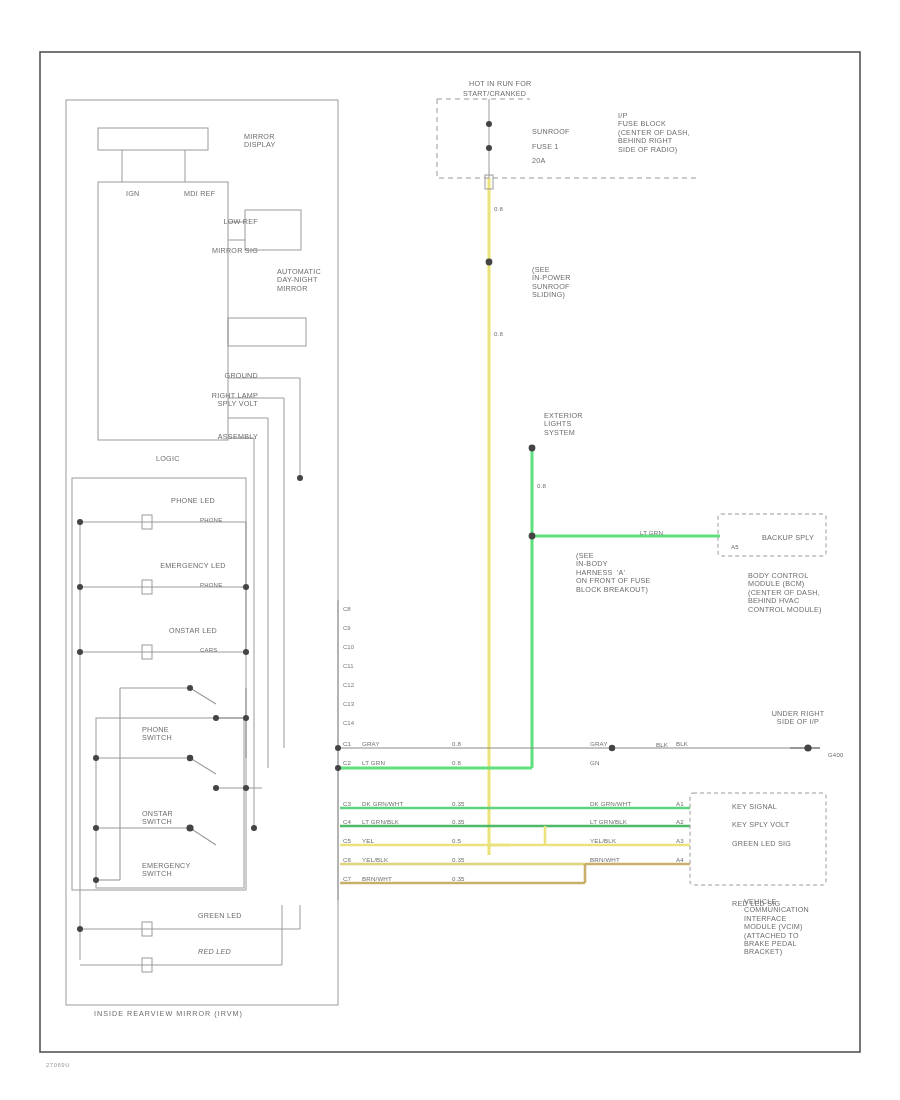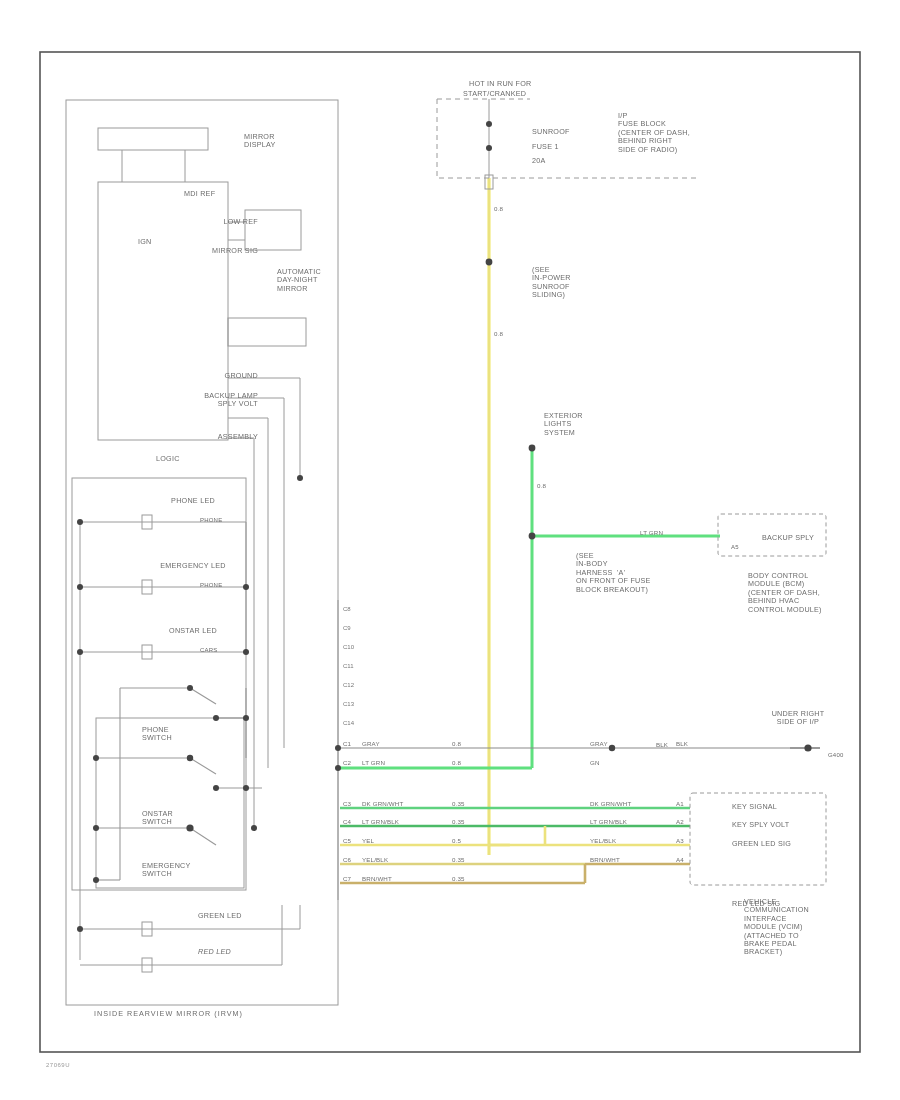--- a/index.html
+++ b/index.html
@@ -185,29 +185,29 @@
 <div class="lbl" style="left:500px;top:143px;">FUSE 1</div>
 <div class="lbl" style="left:500px;top:157px;">20A</div>
 <div class="lbl" style="left:586px;top:112px;">I/P
 FUSE BLOCK
 (CENTER OF DASH,
 BEHIND RIGHT
 SIDE OF RADIO)</div>
 
 <div class="lbl" style="left:212px;top:133px;">MIRROR
 DISPLAY</div>
-<div class="lbl" style="left:106px;top:190px;margin-top:48px;">IGN</div>
+<div class="lbl" style="left:94px;top:190px;">IGN</div>
 <div class="lbl" style="left:152px;top:190px;">MDI REF</div>
 <div class="lbl r" style="left:138px;top:218px;width:88px;">LOW REF</div>
 <div class="lbl r" style="left:128px;top:247px;width:98px;">MIRROR SIG</div>
 <div class="lbl" style="left:245px;top:268px;">AUTOMATIC
 DAY-NIGHT
 MIRROR</div>
 <div class="lbl r" style="left:146px;top:372px;width:80px;">GROUND</div>
-<div class="lbl r" style="left:126px;top:392px;width:100px;">BACKUP LAMP
+<div class="lbl r" style="left:126px;top:392px;width:100px;">RIGHT LAMP
 SPLY VOLT</div>
 <div class="lbl r" style="left:146px;top:433px;width:80px;">ASSEMBLY</div>
 <div class="lbl" style="left:92px;top:455px;margin-left:32px;">LOGIC</div>
 
 <div class="lbl c" style="left:96px;top:497px;width:130px;">PHONE LED</div>
 <div class="tiny lbl" style="left:168px;top:517px;">PHONE</div>
 <div class="lbl c" style="left:86px;top:562px;width:150px;">EMERGENCY LED</div>
 <div class="tiny lbl" style="left:168px;top:582px;">PHONE</div>
 <div class="lbl c" style="left:96px;top:627px;width:130px;text-align:center;">ONSTAR LED</div>
 <div class="tiny lbl" style="left:168px;top:647px;">CARS</div>

